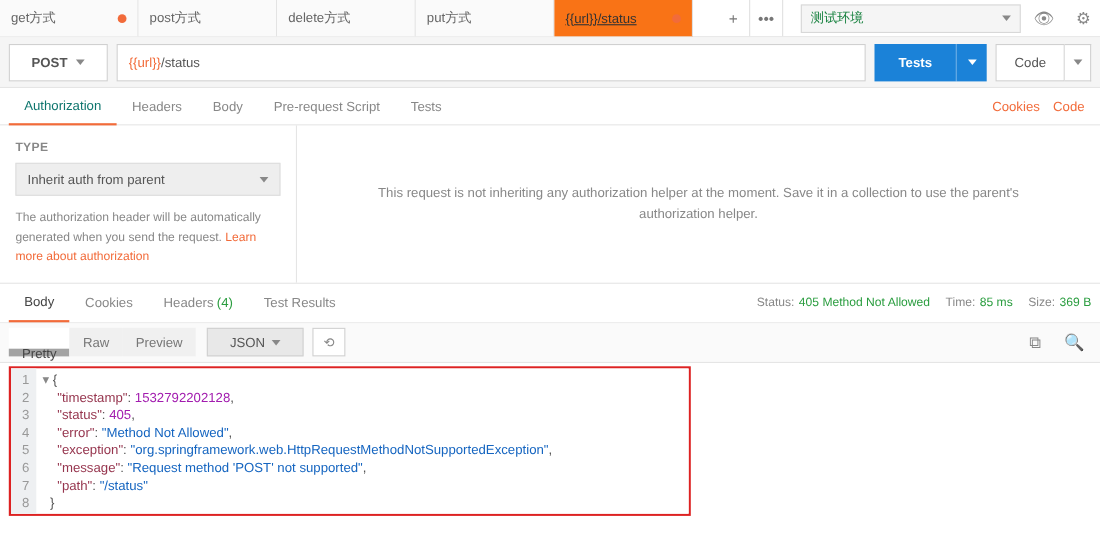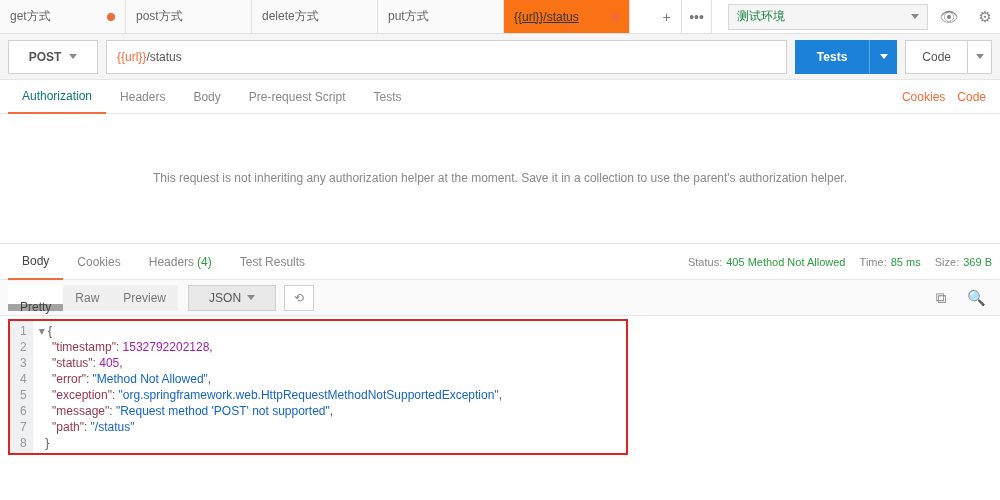--- a/index.html
+++ b/index.html
@@ -143,20 +143,28 @@
     <div class="sub-tab">Headers</div>
     <div class="sub-tab">Body</div>
     <div class="sub-tab">Pre-request Script</div>
     <div class="sub-tab">Tests</div>
     <div class="sub-spacer"></div>
   <span class="link-orange">Cookies</span>
   <span class="link-orange">Code</span>
 </div>
 
 <div class="auth-panel">
+  <div class="auth-left">
+    <div class="lbl">TYPE</div>
+    <div class="auth-type">
+      <span>Inherit auth from parent</span>
+      <span class="caret-down"></span>
+    </div>
+    <p><span>The authorization header will be automatically generated when you send the request. </span><span class="link-orange" style="padding:0">Learn more about authorization</span></p>
+  </div>
   <div class="auth-right">This request is not inheriting any authorization helper at the moment. Save it in a collection to use the parent's authorization helper.</div>
 </div>
 
 <div class="resp-tab-row">
   <div id="resp-tabs" style="display:flex;">
       <div class="resp-tab active">Body</div>
       <div class="resp-tab">Cookies</div>
       <div class="resp-tab">Headers<span class="badge-green"> (4)</span></div>
       <div class="resp-tab">Test Results</div>
     </div>

